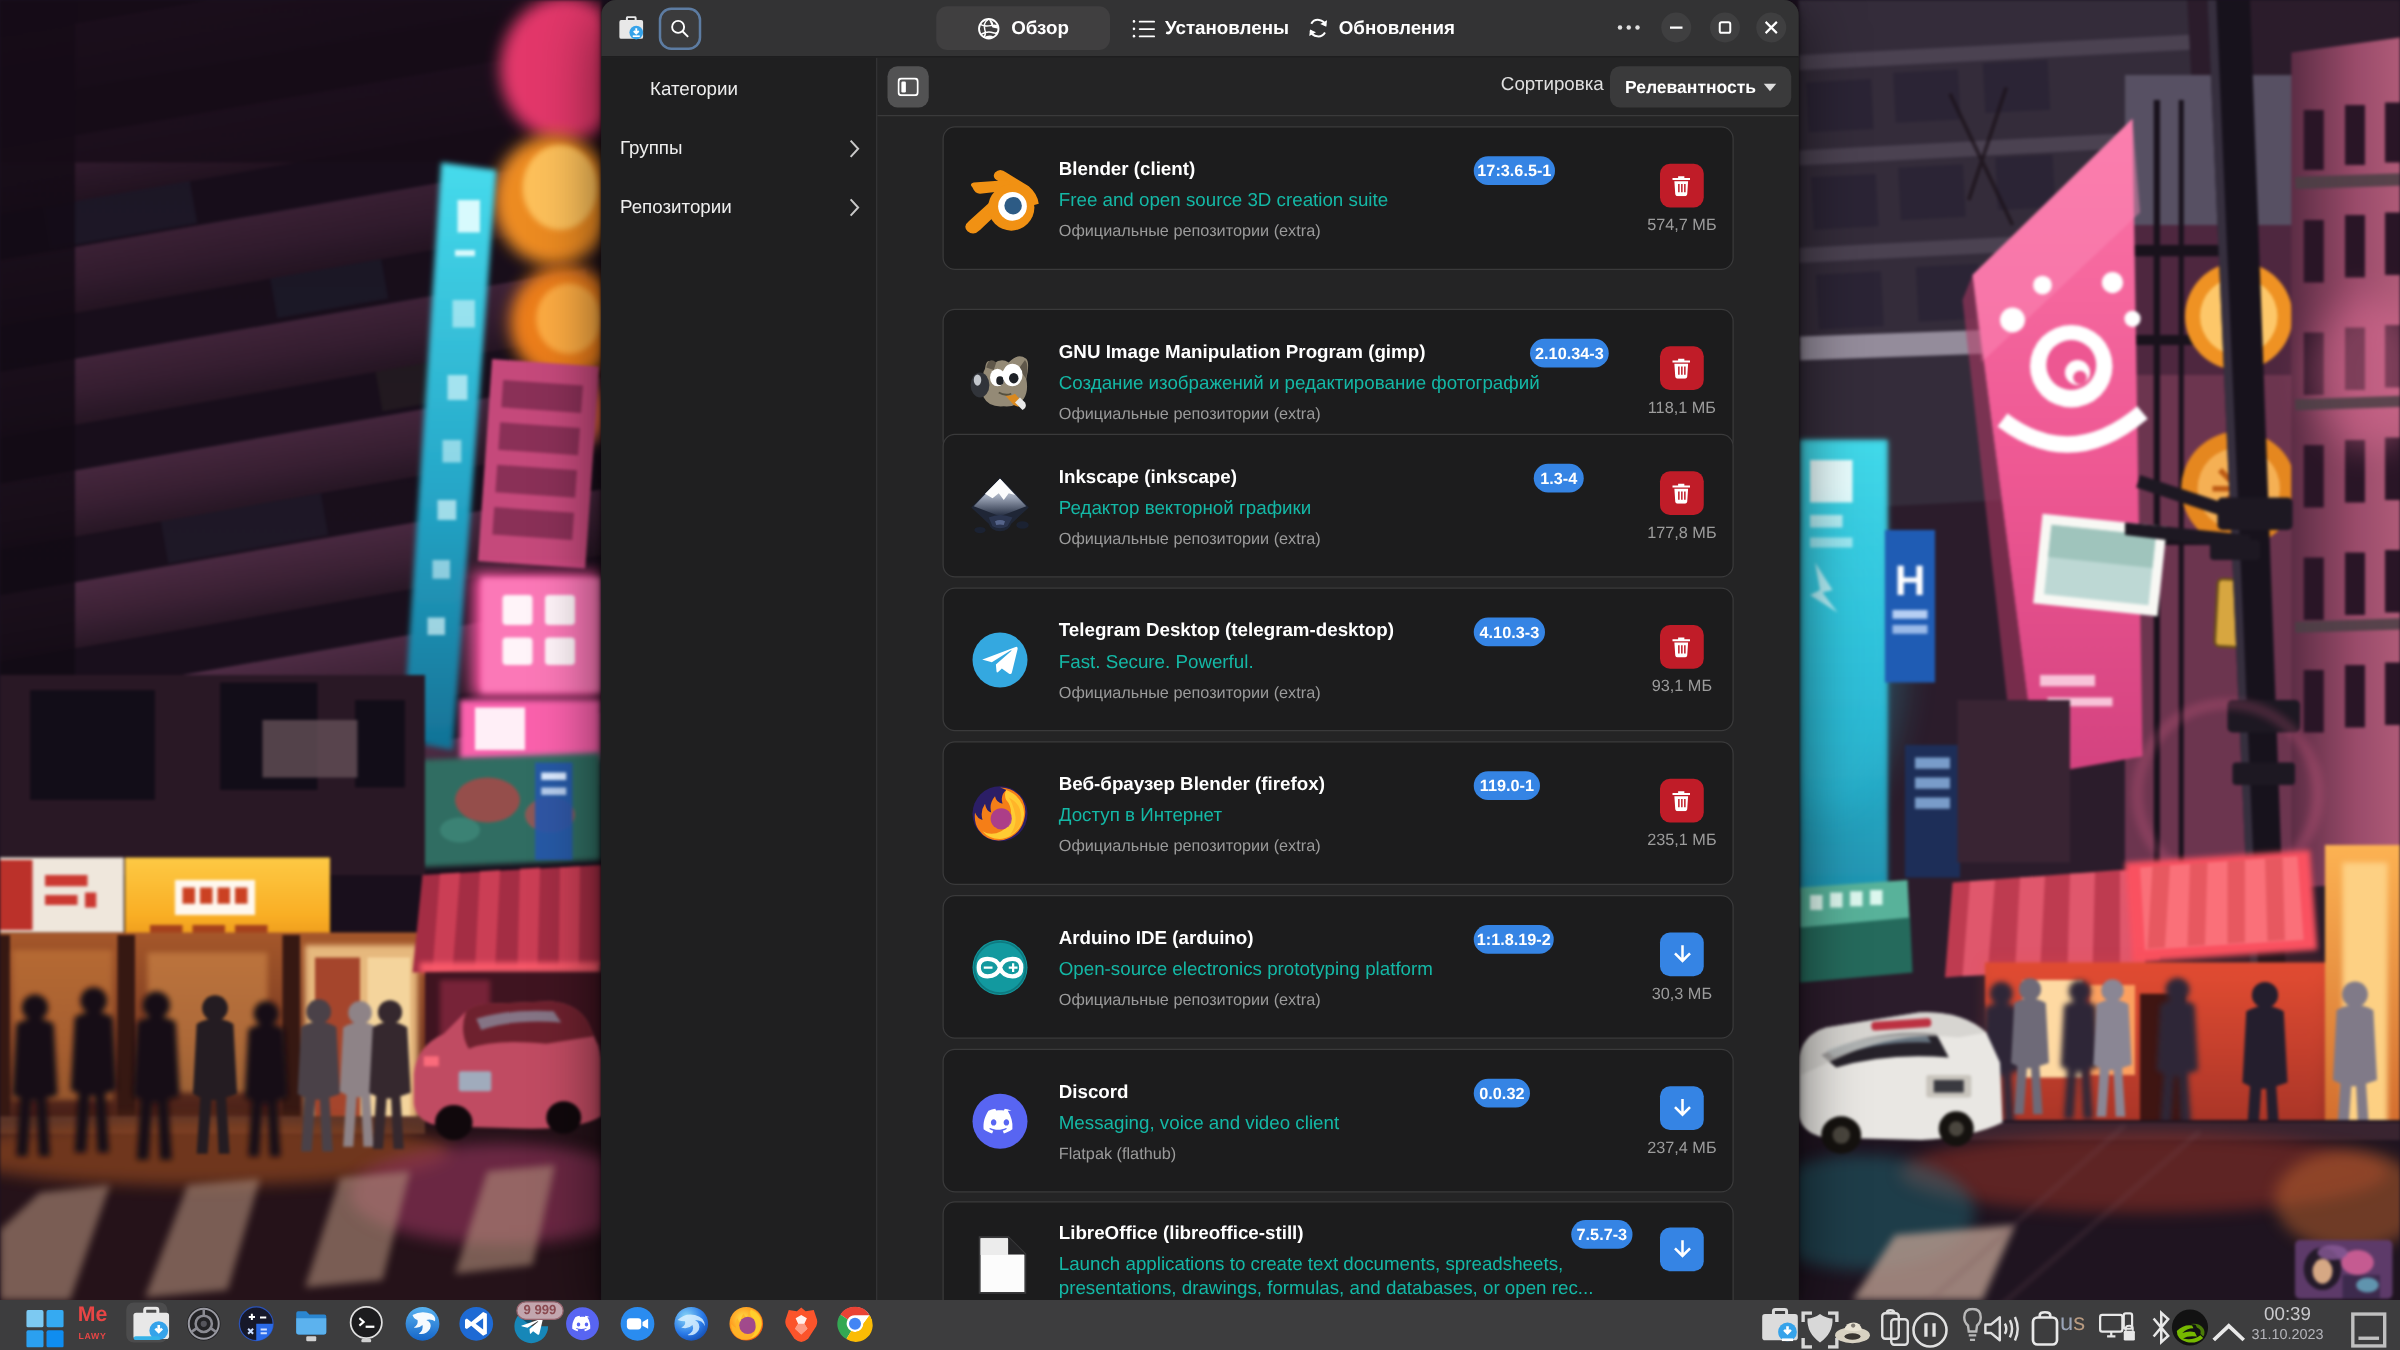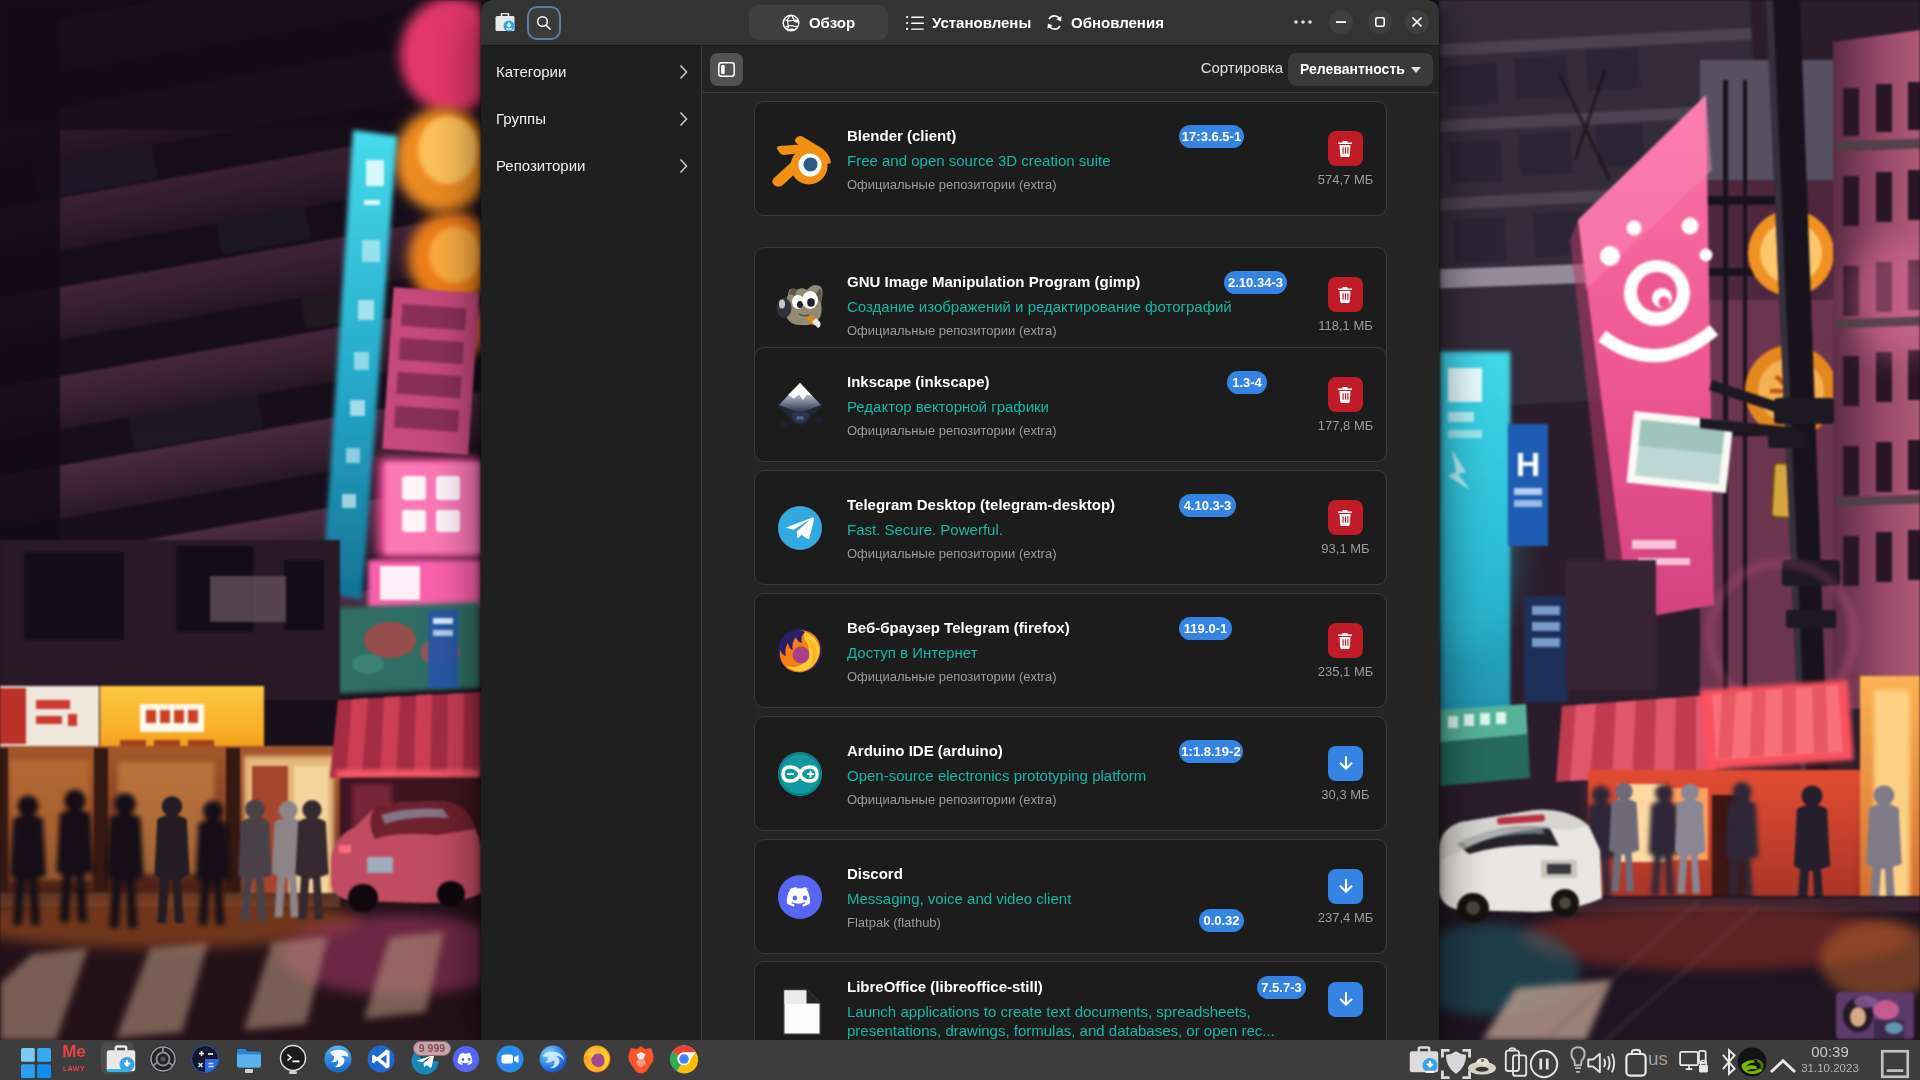--- a/index.html
+++ b/index.html
@@ -450,21 +450,21 @@
         <ellipse cx="22" cy="25" rx="8" ry="10" fill="#d8a882"></ellipse>
         <ellipse cx="50" cy="18" rx="13" ry="10" fill="#c85a92"></ellipse>
         <rect x="38" y="28" width="30" height="19" fill="#3e2a4e"></rect>
         <ellipse cx="58" cy="36" rx="9" ry="6" fill="#6ab8d0" opacity=".75"></ellipse>
         <ellipse cx="30" cy="10" rx="12" ry="6" fill="#8a5a9a" opacity=".8"></ellipse>
       </g>
 </g>
 </svg>
 <div id="win">
   <div id="sidebar">
-    <div class="sidebar-item" style="top:2px;">Категории<span class="chev"><svg width="9" height="16" viewBox="0 0 9 16">
+    <div class="sidebar-item" style="top:2px;margin-left:24px;">Категории<span class="chev"><svg width="9" height="16" viewBox="0 0 9 16">
             <path d="M1.5 1.5 L7.5 8 L1.5 14.5" fill="none" stroke="#c8c8c8" stroke-width="1.6"></path>
           </svg></span></div>
     <div class="sidebar-item" style="top:49px;">Группы<span class="chev"><svg width="9" height="16" viewBox="0 0 9 16">
             <path d="M1.5 1.5 L7.5 8 L1.5 14.5" fill="none" stroke="#c8c8c8" stroke-width="1.6"></path>
           </svg></span></div>
     <div class="sidebar-item" style="top:96px;">Репозитории<span class="chev"><svg width="9" height="16" viewBox="0 0 9 16">
             <path d="M1.5 1.5 L7.5 8 L1.5 14.5" fill="none" stroke="#c8c8c8" stroke-width="1.6"></path>
           </svg></span></div>
   </div>
   <div id="content">
@@ -564,21 +564,21 @@
       <div class="size">93,1 МБ</div>
     </div>
     <div class="card" style="top:547px;">
       <svg class="icon" viewBox="0 0 48 48">
           <circle cx="24" cy="24" r="22" fill="#2b1e66"></circle>
           <path d="M24 3 Q36 3 42 13 Q46 21 43 30 Q39 42 27 45 Q14 47 7 37 Q3 31 4 23 Q6 28 10 29 Q8 22 12 16 Q13 22 17 23 Q15 16 20 10 Q21 15 26 16 Q24 9 29 5 Q26 3.5 24 3Z" fill="#f57e17"></path>
           <path d="M29 5 Q38 8 42 17 Q45 25 41 33 Q36 42 26 44 Q16 45 10 38 Q17 42 25 38 Q33 34 33 25 Q33 17 29 13 Q27 9 29 5Z" fill="#fc3"></path>
           <circle cx="25" cy="28" r="8.5" fill="#9a2ea5" opacity="0.8"></circle>
           <path d="M31 11 Q41 16 41 27 Q41 37 32 41 Q38 33 36 24 Q34 15 31 11Z" fill="#ffb028" opacity=".85"></path>
         </svg>
-      <div class="title">Веб-браузер Telegram (firefox)</div>
+      <div class="title">Веб-браузер Blender (firefox)</div>
       <div class="desc">Доступ в Интернет</div>
       <div class="repo">Официальные репозитории (extra)</div>
       <div class="pill" style="left:424px;width:53px;">119.0-1</div>
       <div class="abtn red"><svg viewBox="0 0 16 16" width="17" height="17" style="margin:9px;">
             <path fill="#fff" d="M5.5 1h5v1.5H15V4H1V2.5h4.5zM2.5 5h11l-.7 10.2c-.06.9-.8 1.8-1.8 1.8H5c-1 0-1.74-.9-1.8-1.8zm3 2.2v6.6h1.2V7.2zm2.4 0v6.6h1.2V7.2zm2.4 0v6.6h1.2V7.2z" transform="scale(0.94)"></path>
           </svg></div>
       <div class="size">235,1 МБ</div>
     </div>
     <div class="card" style="top:670px;">
       <svg class="icon" viewBox="0 0 48 48">
@@ -599,21 +599,21 @@
       <div class="size">30,3 МБ</div>
     </div>
     <div class="card" style="top:793px;">
       <svg class="icon" viewBox="0 0 48 48">
           <circle cx="24" cy="24" r="22" fill="#5865f2"></circle>
           <path d="M33.2 15.6c-1.7-.8-3.5-1.4-5.4-1.7l-.7 1.5c-2-.3-4.1-.3-6.2 0l-.7-1.5c-1.9.3-3.7.9-5.4 1.7-3.4 5-4.3 9.9-3.9 14.7 2.3 1.7 4.6 2.7 6.8 3.4l.9-2.1c-1.2-.4-2.3-1-3.3-1.7l.8-.6c4.1 1.9 8.6 1.9 12.7 0l.8.6c-1 .7-2.2 1.3-3.4 1.7l.9 2.1c2.2-.7 4.5-1.7 6.8-3.4.5-5.5-.9-10.4-3.7-14.7zM18.9 27.4c-1.2 0-2.2-1.1-2.2-2.5s1-2.5 2.2-2.5 2.3 1.1 2.2 2.5c0 1.4-1 2.5-2.2 2.5zm10.2 0c-1.2 0-2.2-1.1-2.2-2.5s1-2.5 2.2-2.5 2.3 1.1 2.2 2.5c0 1.4-1 2.5-2.2 2.5z" fill="#fff"></path>
         </svg>
       <div class="title">Discord</div>
       <div class="desc">Messaging, voice and video client</div>
       <div class="repo">Flatpak (flathub)</div>
-      <div class="pill" style="left:444px;width:45px;margin-top:46px;">0.0.32</div>
+      <div class="pill" style="left:424px;width:45px;">0.0.32</div>
       <div class="abtn blue"><svg viewBox="0 0 16 16" width="18" height="18" style="margin:8.5px;">
             <path fill="#fff" d="M7.1 1h1.8v9l3.8-3.8 1.3 1.3-6 6-6-6 1.3-1.3L7.1 10z"></path>
           </svg></div>
       <div class="size">237,4 МБ</div>
     </div>
     <div class="card" style="top:915px;height:130px;">
       <svg class="icon" viewBox="0 0 48 48" style="top:26px;">
           <path d="M7 1 H31 L45 15 V47 H7 Z" fill="#3a3a3c"></path>
           <path d="M8.5 2.5 H30 L43.5 16 V45.5 H8.5 Z" fill="#fcfcfc"></path>
           <path d="M8.5 2.5 H30 L43.5 16 L8.5 16 Z" fill="#ececec"></path>

